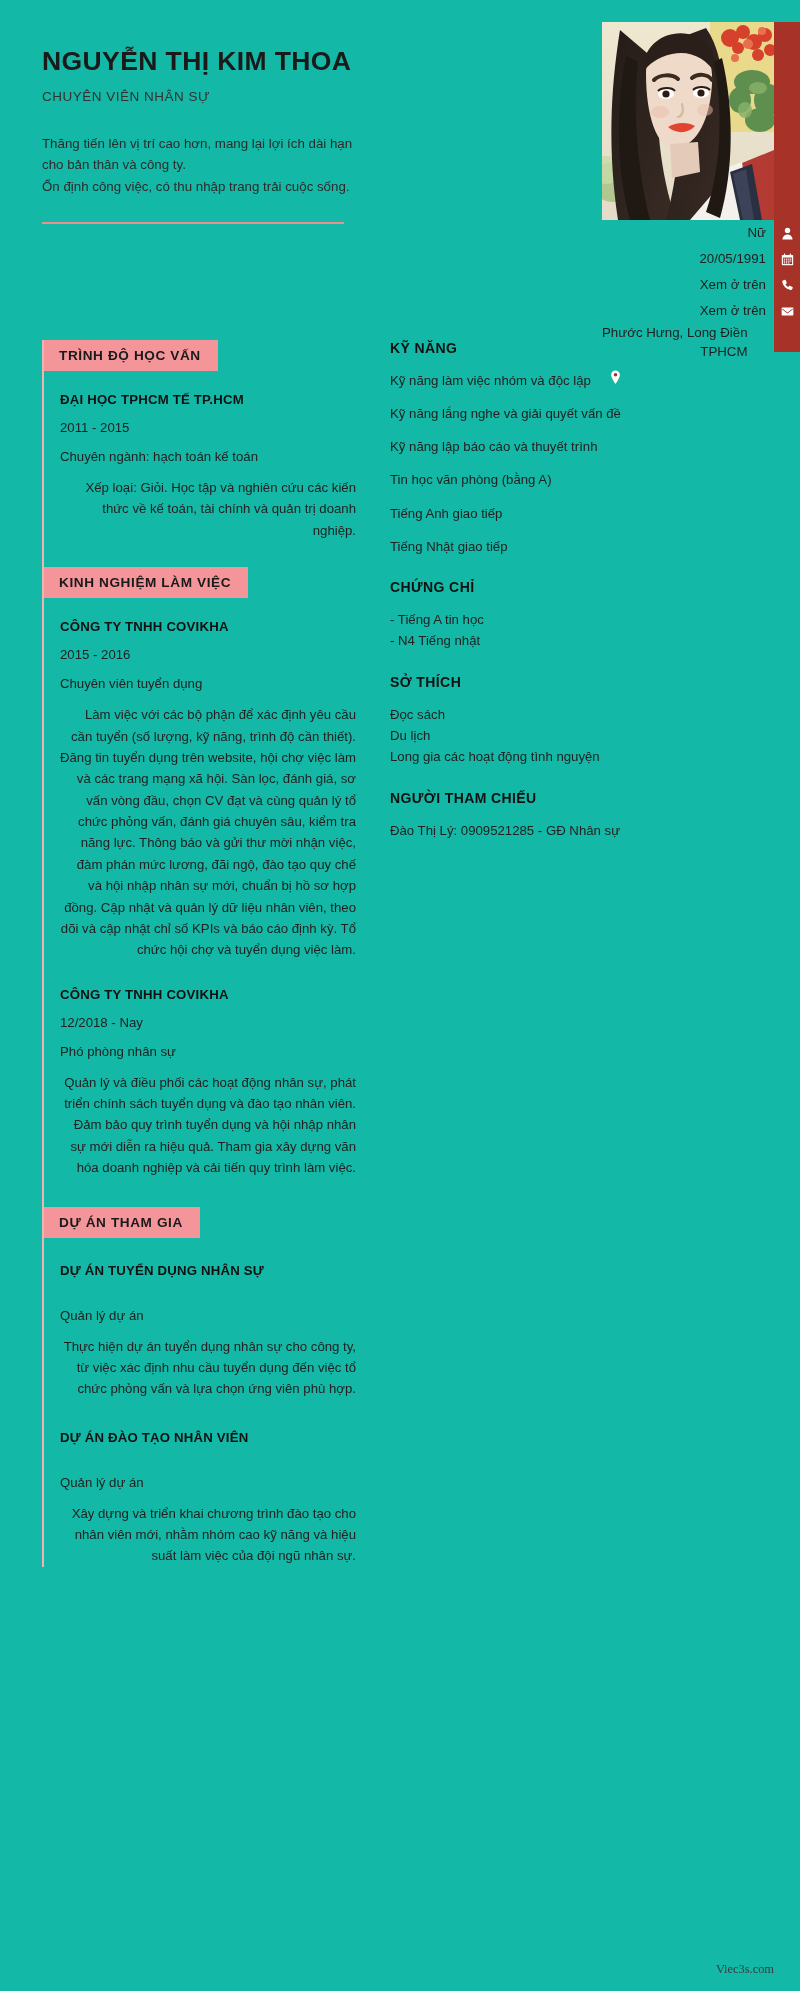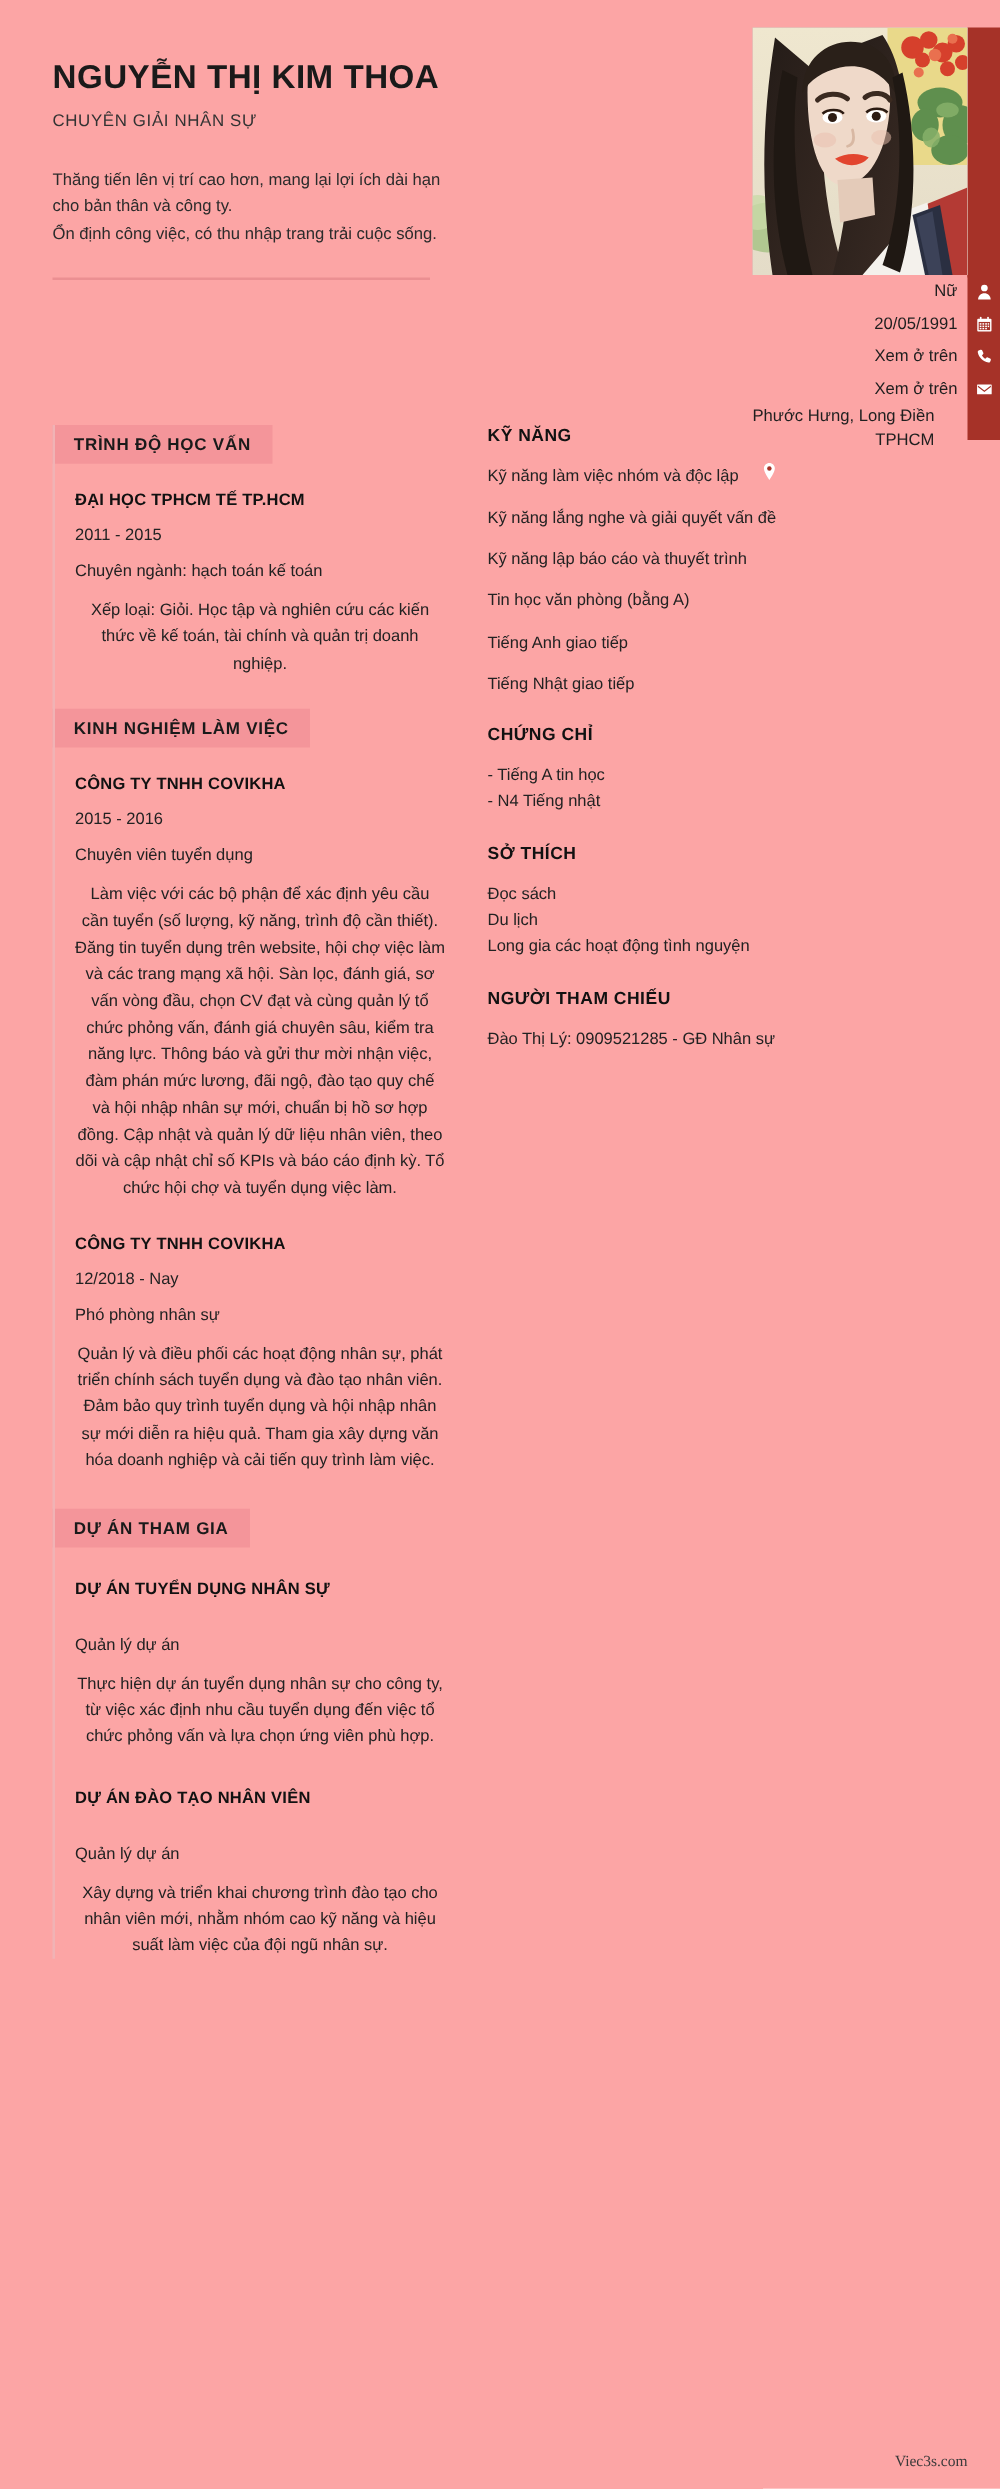--- a/index.html
+++ b/index.html
@@ -11,21 +11,21 @@
     font-family: "Liberation Sans", sans-serif;
     color: #1a1a1a;
     position: relative;
     overflow: hidden;
   }
 
   .page {
     position: relative;
     width: 800px;
     height: 1991px;
-    background: #fca5a5;
+    background: #14b8a6;
   }
 
   
   .header {
     position: relative;
     padding: 46px 0 0 42px;
     height: 340px;
   }
 
   .name {
@@ -200,21 +200,21 @@
     margin-top: 14px;
     font-size: 13.2px;
     color: #222;
   }
 
   .entry-desc {
     margin-top: 13px;
     font-size: 13.2px;
     line-height: 1.62;
     color: #222;
-    text-align: center;
+    text-align: right;
   }
 
   
   .rsec { margin-bottom: 4px; }
 
   .rsec-title {
     font-size: 14px;
     font-weight: bold;
     letter-spacing: 0.4px;
     color: #111;
@@ -249,21 +249,21 @@
     font-family: "Liberation Serif", serif;
   }
 </style>
 </head>
 <body>
 
 <div class="page">
 
   <div class="header">
     <div class="name">NGUYỄN THỊ KIM THOA</div>
-    <div class="job-title">CHUYÊN GIẢI NHÂN SỰ</div>
+    <div class="job-title">CHUYÊN VIÊN NHÂN SỰ</div>
     <div class="objective" style="white-space:pre-line;">Thăng tiến lên vị trí cao hơn, mang lại lợi ích dài hạn cho bản thân và công ty.
 Ổn định công việc, có thu nhập trang trải cuộc sống.</div>
     <div class="header-rule"></div>
 
     <div class="photo-block">
       <div class="photo-strip-top"></div>
       <div class="photo">
         <svg width="172" height="198" viewBox="0 0 172 198" xmlns="http://www.w3.org/2000/svg">
           <defs>
             <linearGradient id="bgw" x1="0" y1="0" x2="0" y2="1">

